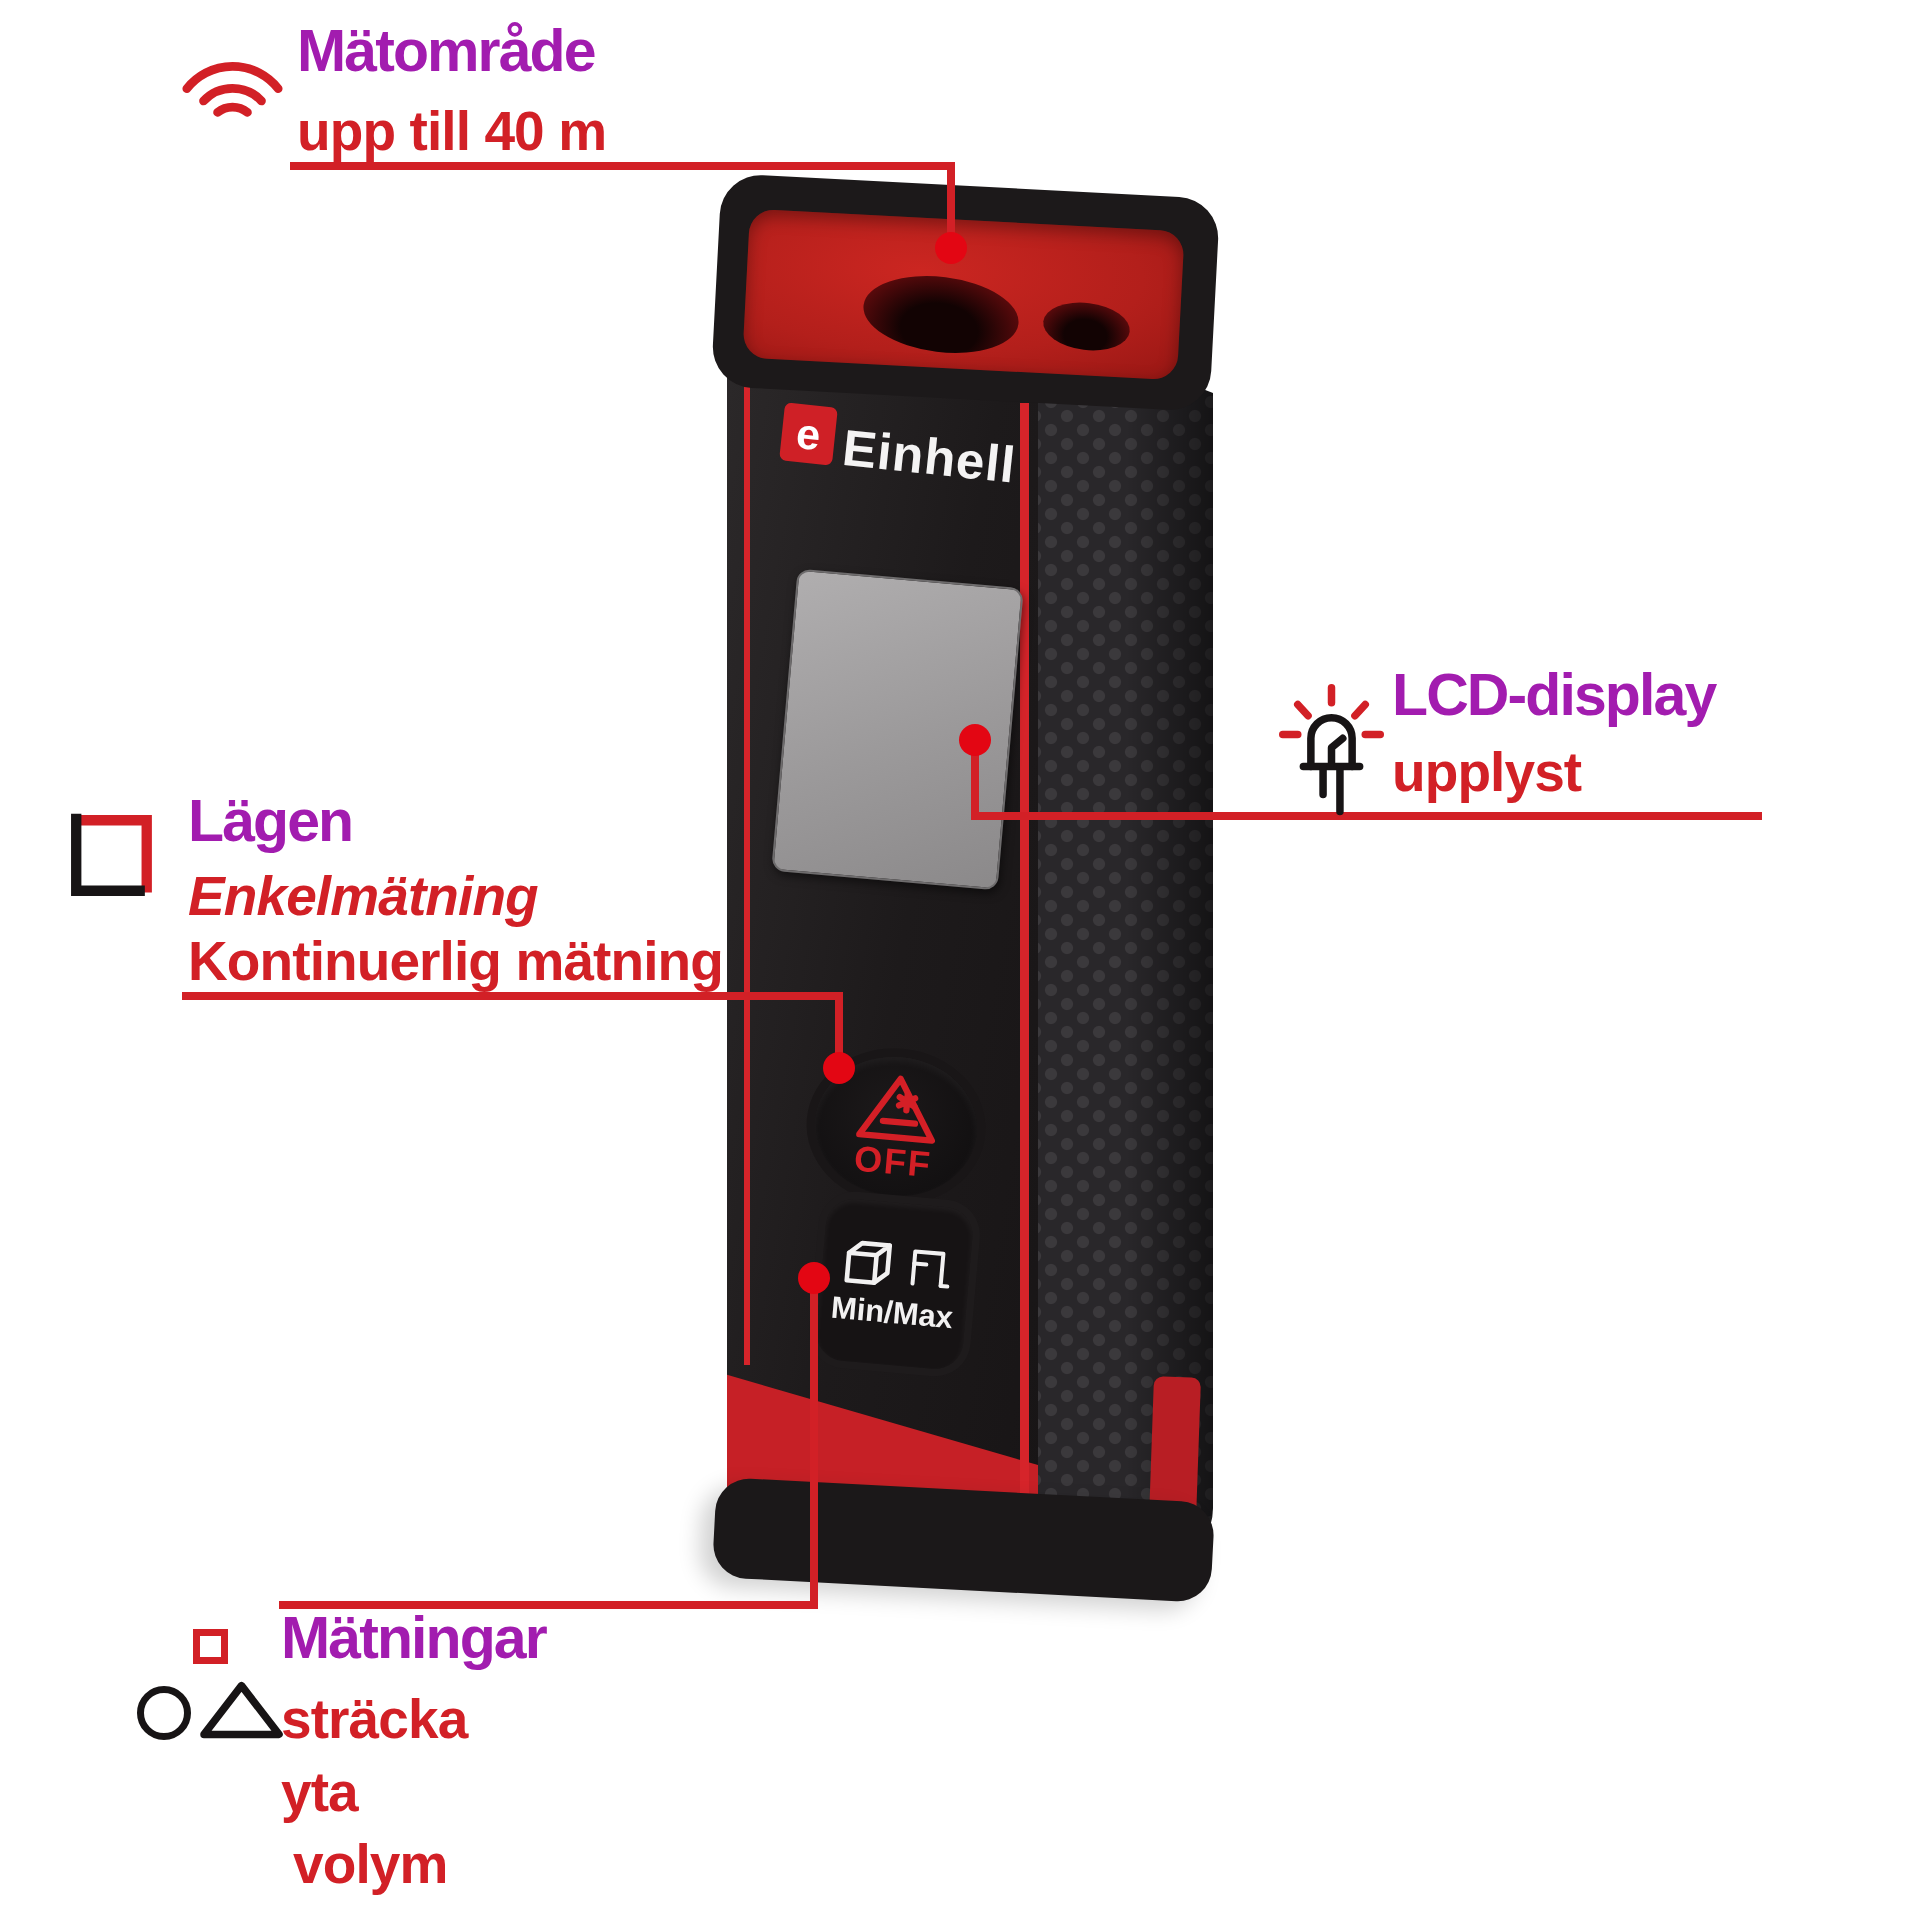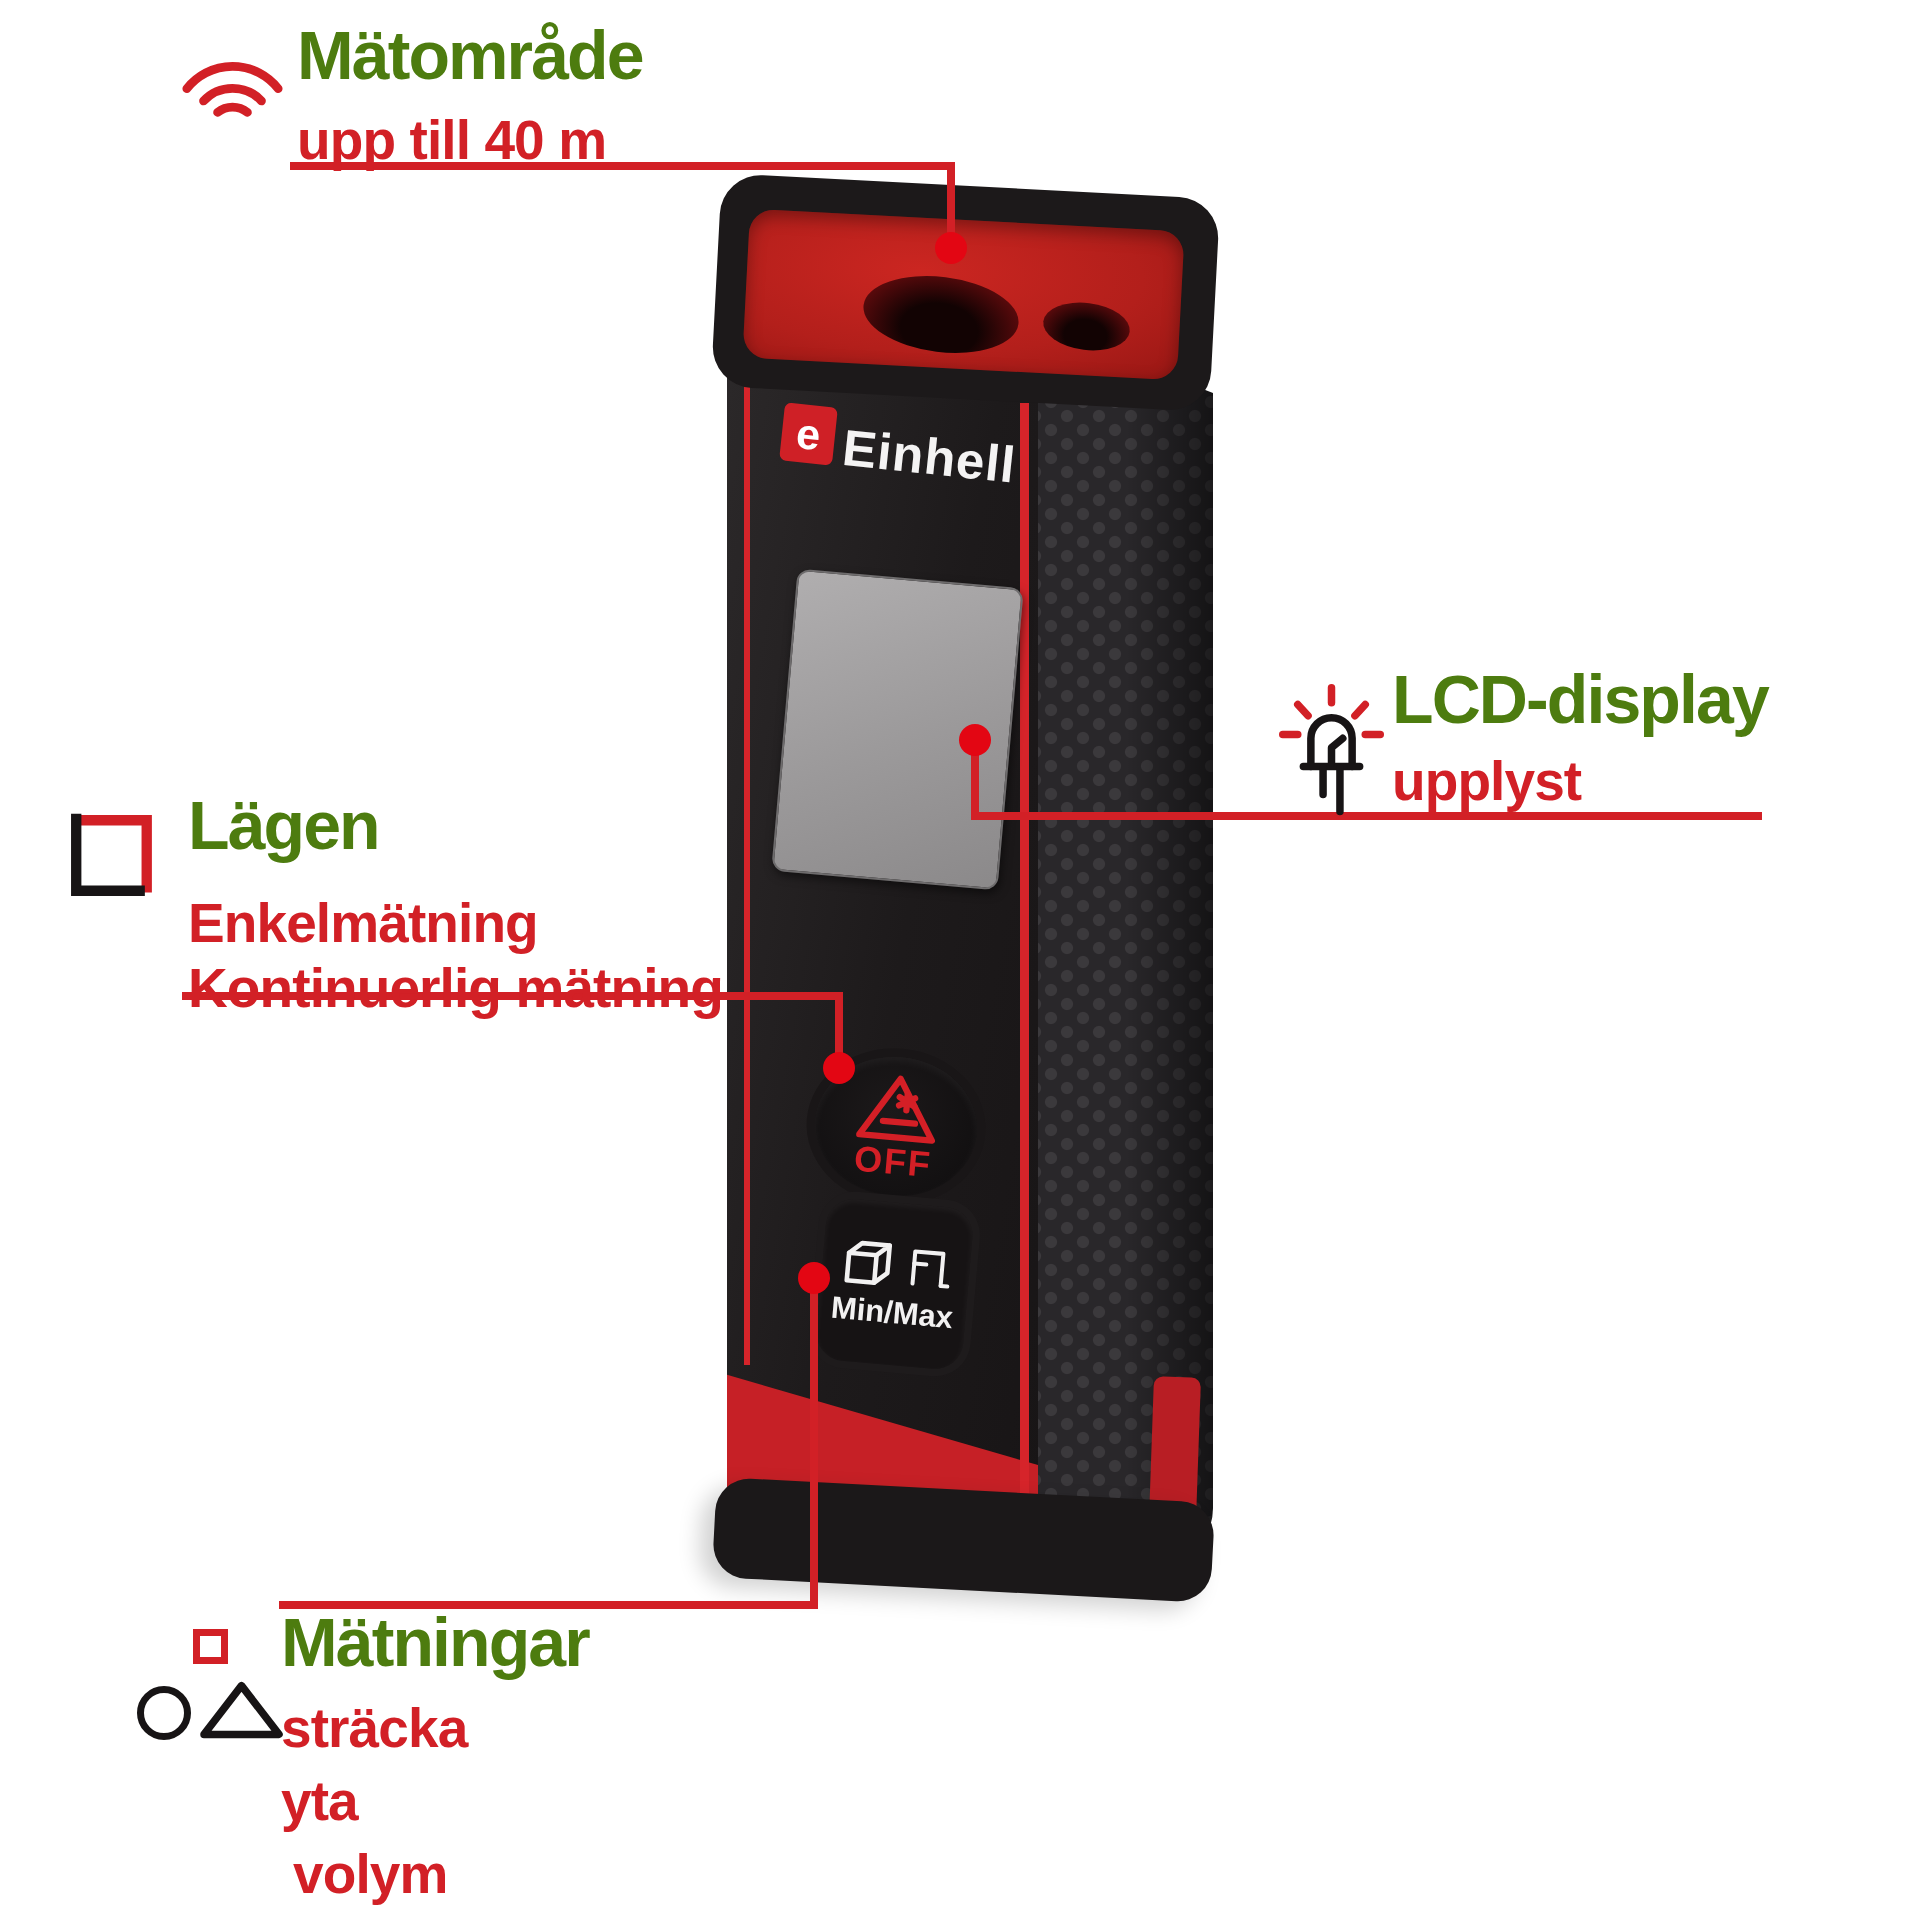--- a/index.html
+++ b/index.html
@@ -1,21 +1,21 @@
 <!DOCTYPE html>
 <html style="font-size:15px"><head>
 <meta charset="utf-8">
 <style>
   html,body{margin:0;padding:0;}
   body{font-family:"Liberation Sans", sans-serif; background:#ffffff;}
   .stage{position:relative;width:1930px;height:1930px;background:#fff;overflow:hidden;}
 
   
   .ann{position:absolute;z-index:20;}
-  .ann-title{font-size:68px;font-weight:700;color:#4d7c0f;letter-spacing:-1.9px;line-height:1.02;white-space:nowrap;}
+  .ann-title{font-size:59px;font-weight:700;color:#a21caf;letter-spacing:-1.9px;line-height:1.02;white-space:nowrap;}
   .ann-sub{font-size:55px;font-weight:700;color:#d22026;letter-spacing:-0.9px;line-height:1.18;white-space:nowrap;}
 
   
   .h-line,.v-line{position:absolute;background:#d22026;z-index:18;}
   .dot{position:absolute;width:32px;height:32px;border-radius:50%;background:#e30613;z-index:19;}
 
   
   .side-face{position:absolute;left:1019px;top:318px;width:194px;height:1250px;z-index:1;
     background-color:#29272a;
     background-image:
@@ -160,21 +160,21 @@
   <div class="h-line" style="left:971px;top:812px;width:791px;height:7.5px;"></div>
 
   <svg class="icon-abs" style="left:64px;top:808px;" width="94" height="94" viewBox="0 0 100 100">
     <g fill="none" stroke-width="11" stroke-linecap="butt">
       <path stroke="#d22026" d="M12 13 H88 V90"></path>
       <path stroke="#171415" d="M13 6 V88 H86"></path>
     </g>
   </svg>
   <div class="ann" style="left:188px;top:791px;">
     <div class="ann-title">Lägen</div>
-    <div class="ann-sub" style="margin-top:31px;">Enkelmätning</div>
+    <div class="ann-sub" style="margin-top:13px;font-style:italic;">Enkelmätning</div>
     <div class="ann-sub">Kontinuerlig mätning</div>
   </div>
   <div class="h-line" style="left:182px;top:992px;width:661px;height:7.5px;"></div>
   <div class="v-line" style="left:835px;top:992px;width:7.5px;height:66px;"></div>
   <div class="dot" style="left:823px;top:1052px;"></div>
 
   <div class="dot" style="left:798px;top:1262px;"></div>
   <div class="v-line" style="left:810px;top:1278px;width:7.5px;height:330px;"></div>
   <div class="h-line" style="left:279px;top:1601px;width:539px;height:7.5px;"></div>
 

